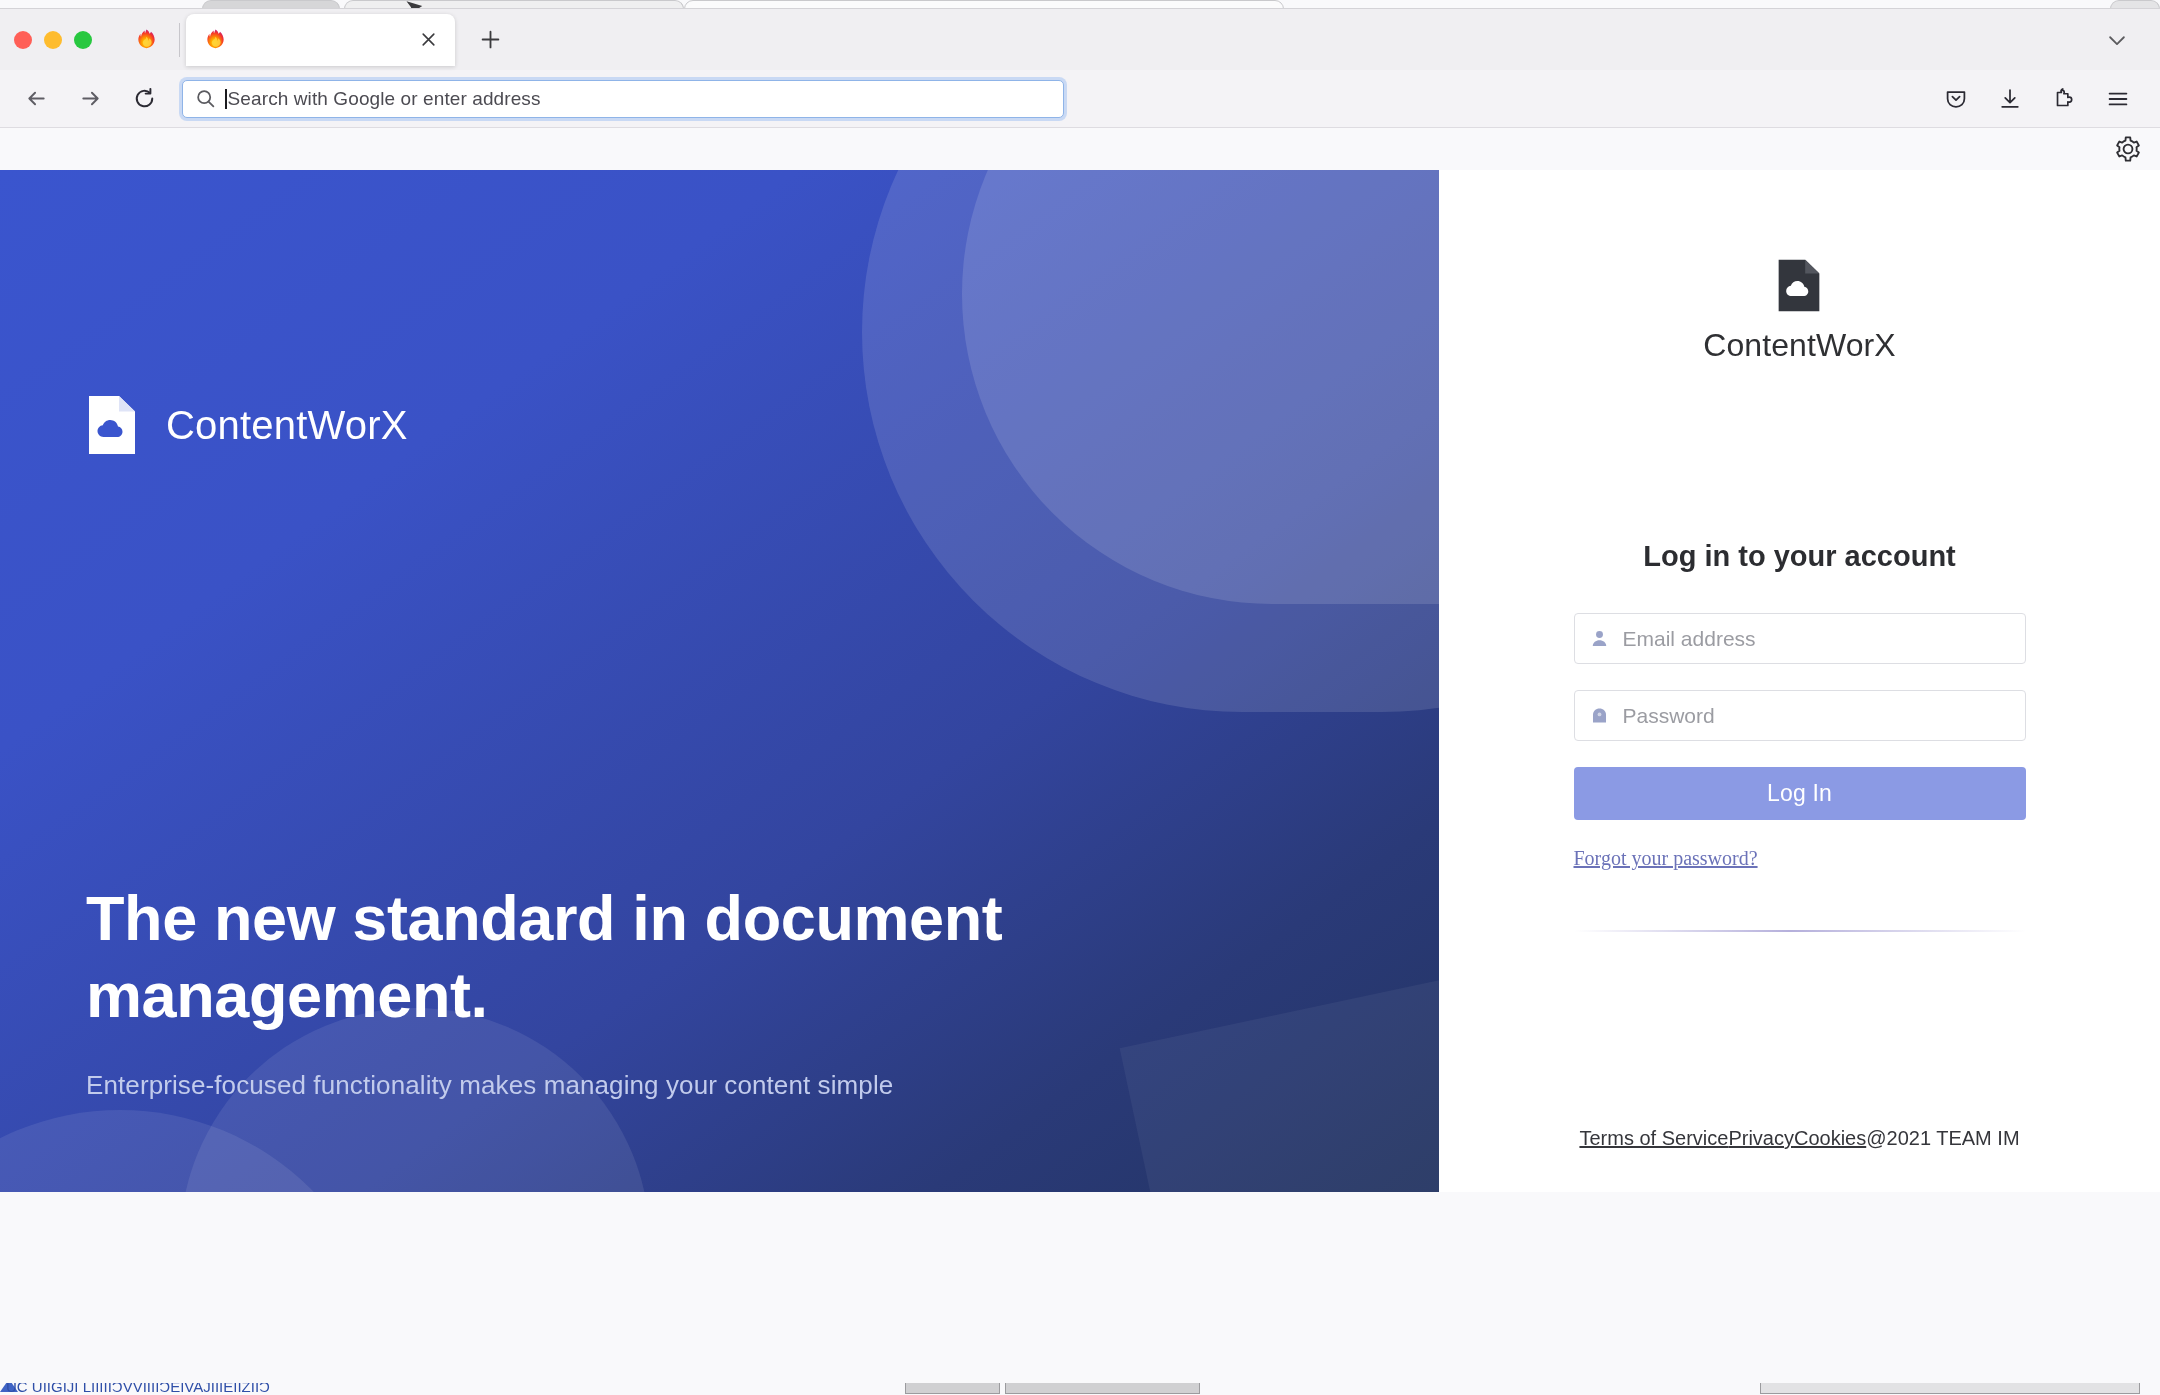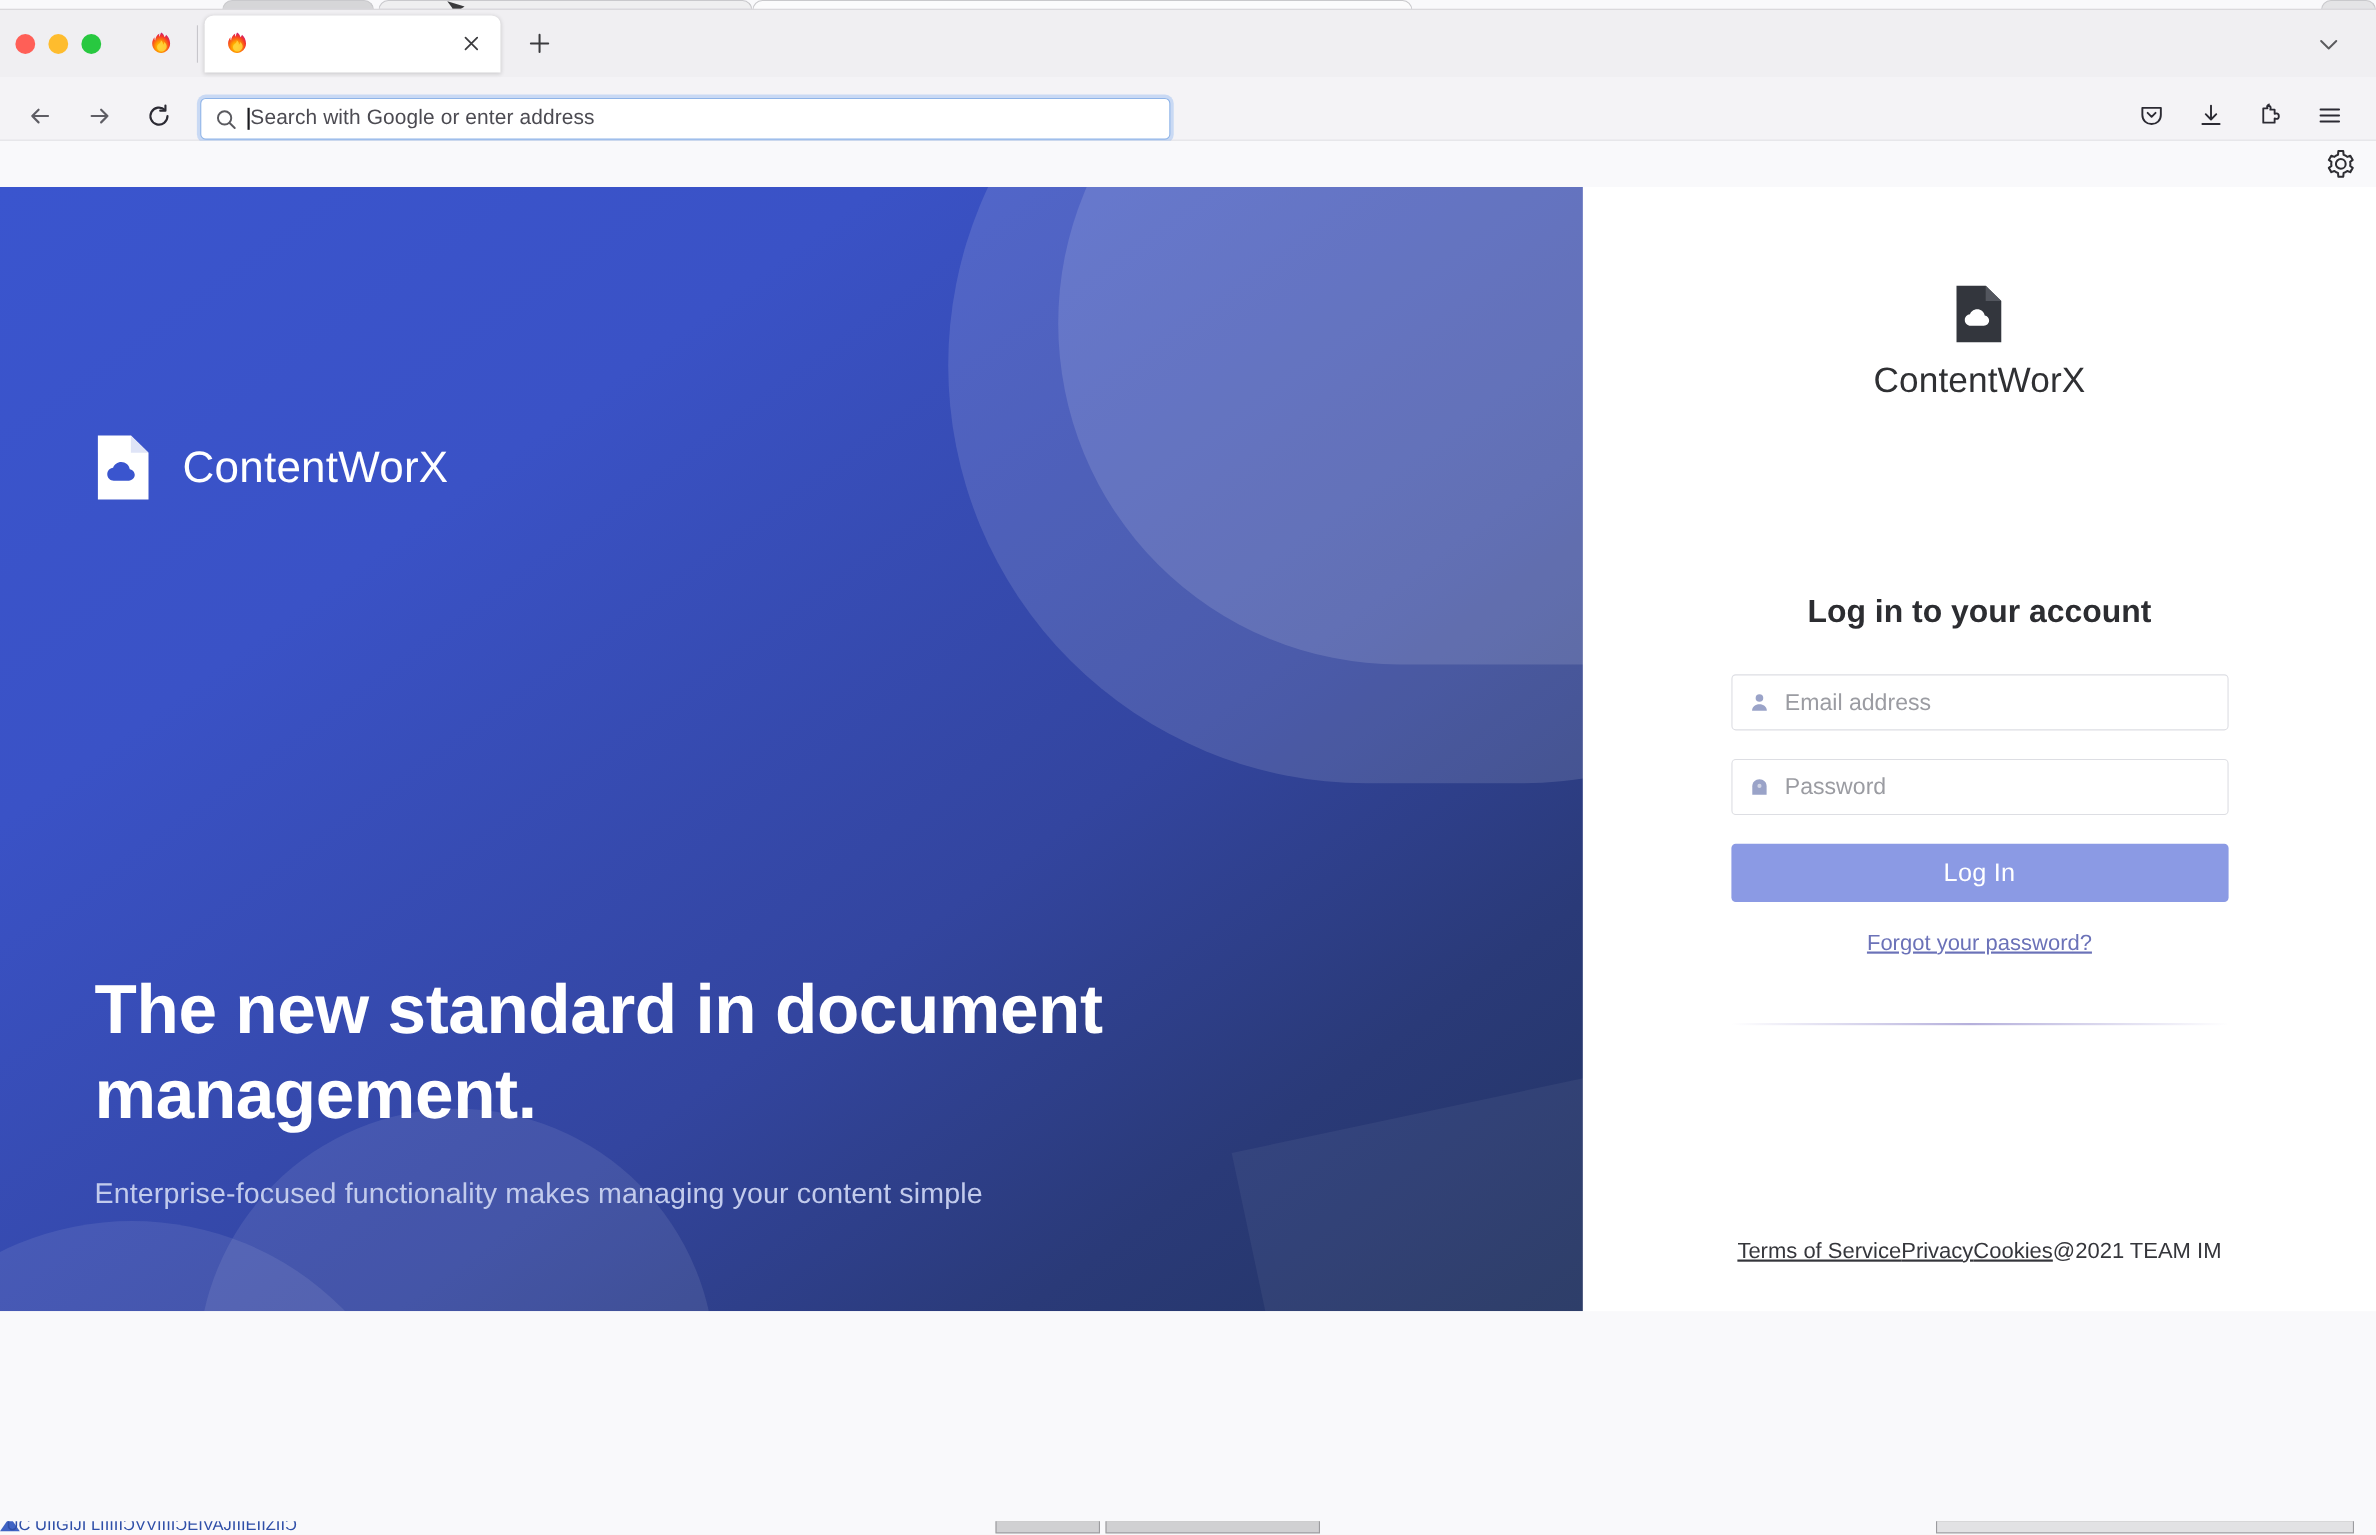--- a/index.html
+++ b/index.html
@@ -85,21 +85,21 @@
   }
   .tabstrip-spacer { flex: 1; }
   .tab-listall {
     width: 46px; height: 42px; margin-right: 20px;
     display: flex; align-items: center; justify-content: center;
     color: #5b5b5e;
   }
 
   
   .navbar {
-    height: 58px; display: flex; align-items: flex-end;
+    height: 58px; display: flex; align-items: center;
     background: #f4f3f6;
     border-bottom: 1px solid #dedce1;
     flex: none;
   }
   .navbtn {
     width: 44px; height: 44px; margin-left: 10px;
     display: flex; align-items: center; justify-content: center;
     border-radius: 6px; color: #2b2a33;
   }
   .navbtn.back { margin-left: 14px; color:#5e5d64; }
@@ -243,21 +243,21 @@
   }
   .field-input::placeholder { color: #9b9ca2; }
 
   .login-btn {
     width: 452px; height: 53px;
     background: #8b9ae4; border: none; border-radius: 4px;
     color: #ffffff; font-size: 23px;
     font-family: "Liberation Sans", sans-serif;
     letter-spacing: .2px; cursor: pointer;
   }
-  .forgot-wrap { width: 452px; text-align: center; margin-top: 27px; }
+  .forgot-wrap { width: 452px; text-align: left; margin-top: 27px; font-family: Liberation Serif, serif; }
   .forgot-link {
     font-size: 20px; color: #6b72b8; text-decoration: underline;
   }
   .divider {
     width: 452px; height: 2px; margin-top: 60px;
     background: linear-gradient(to right, rgba(120,110,190,0) 0%, rgba(120,110,190,.55) 48%, rgba(120,110,190,0) 100%);
   }
 
   .login-footer {
     position: absolute; left: 0; right: 0; bottom: 42px;

